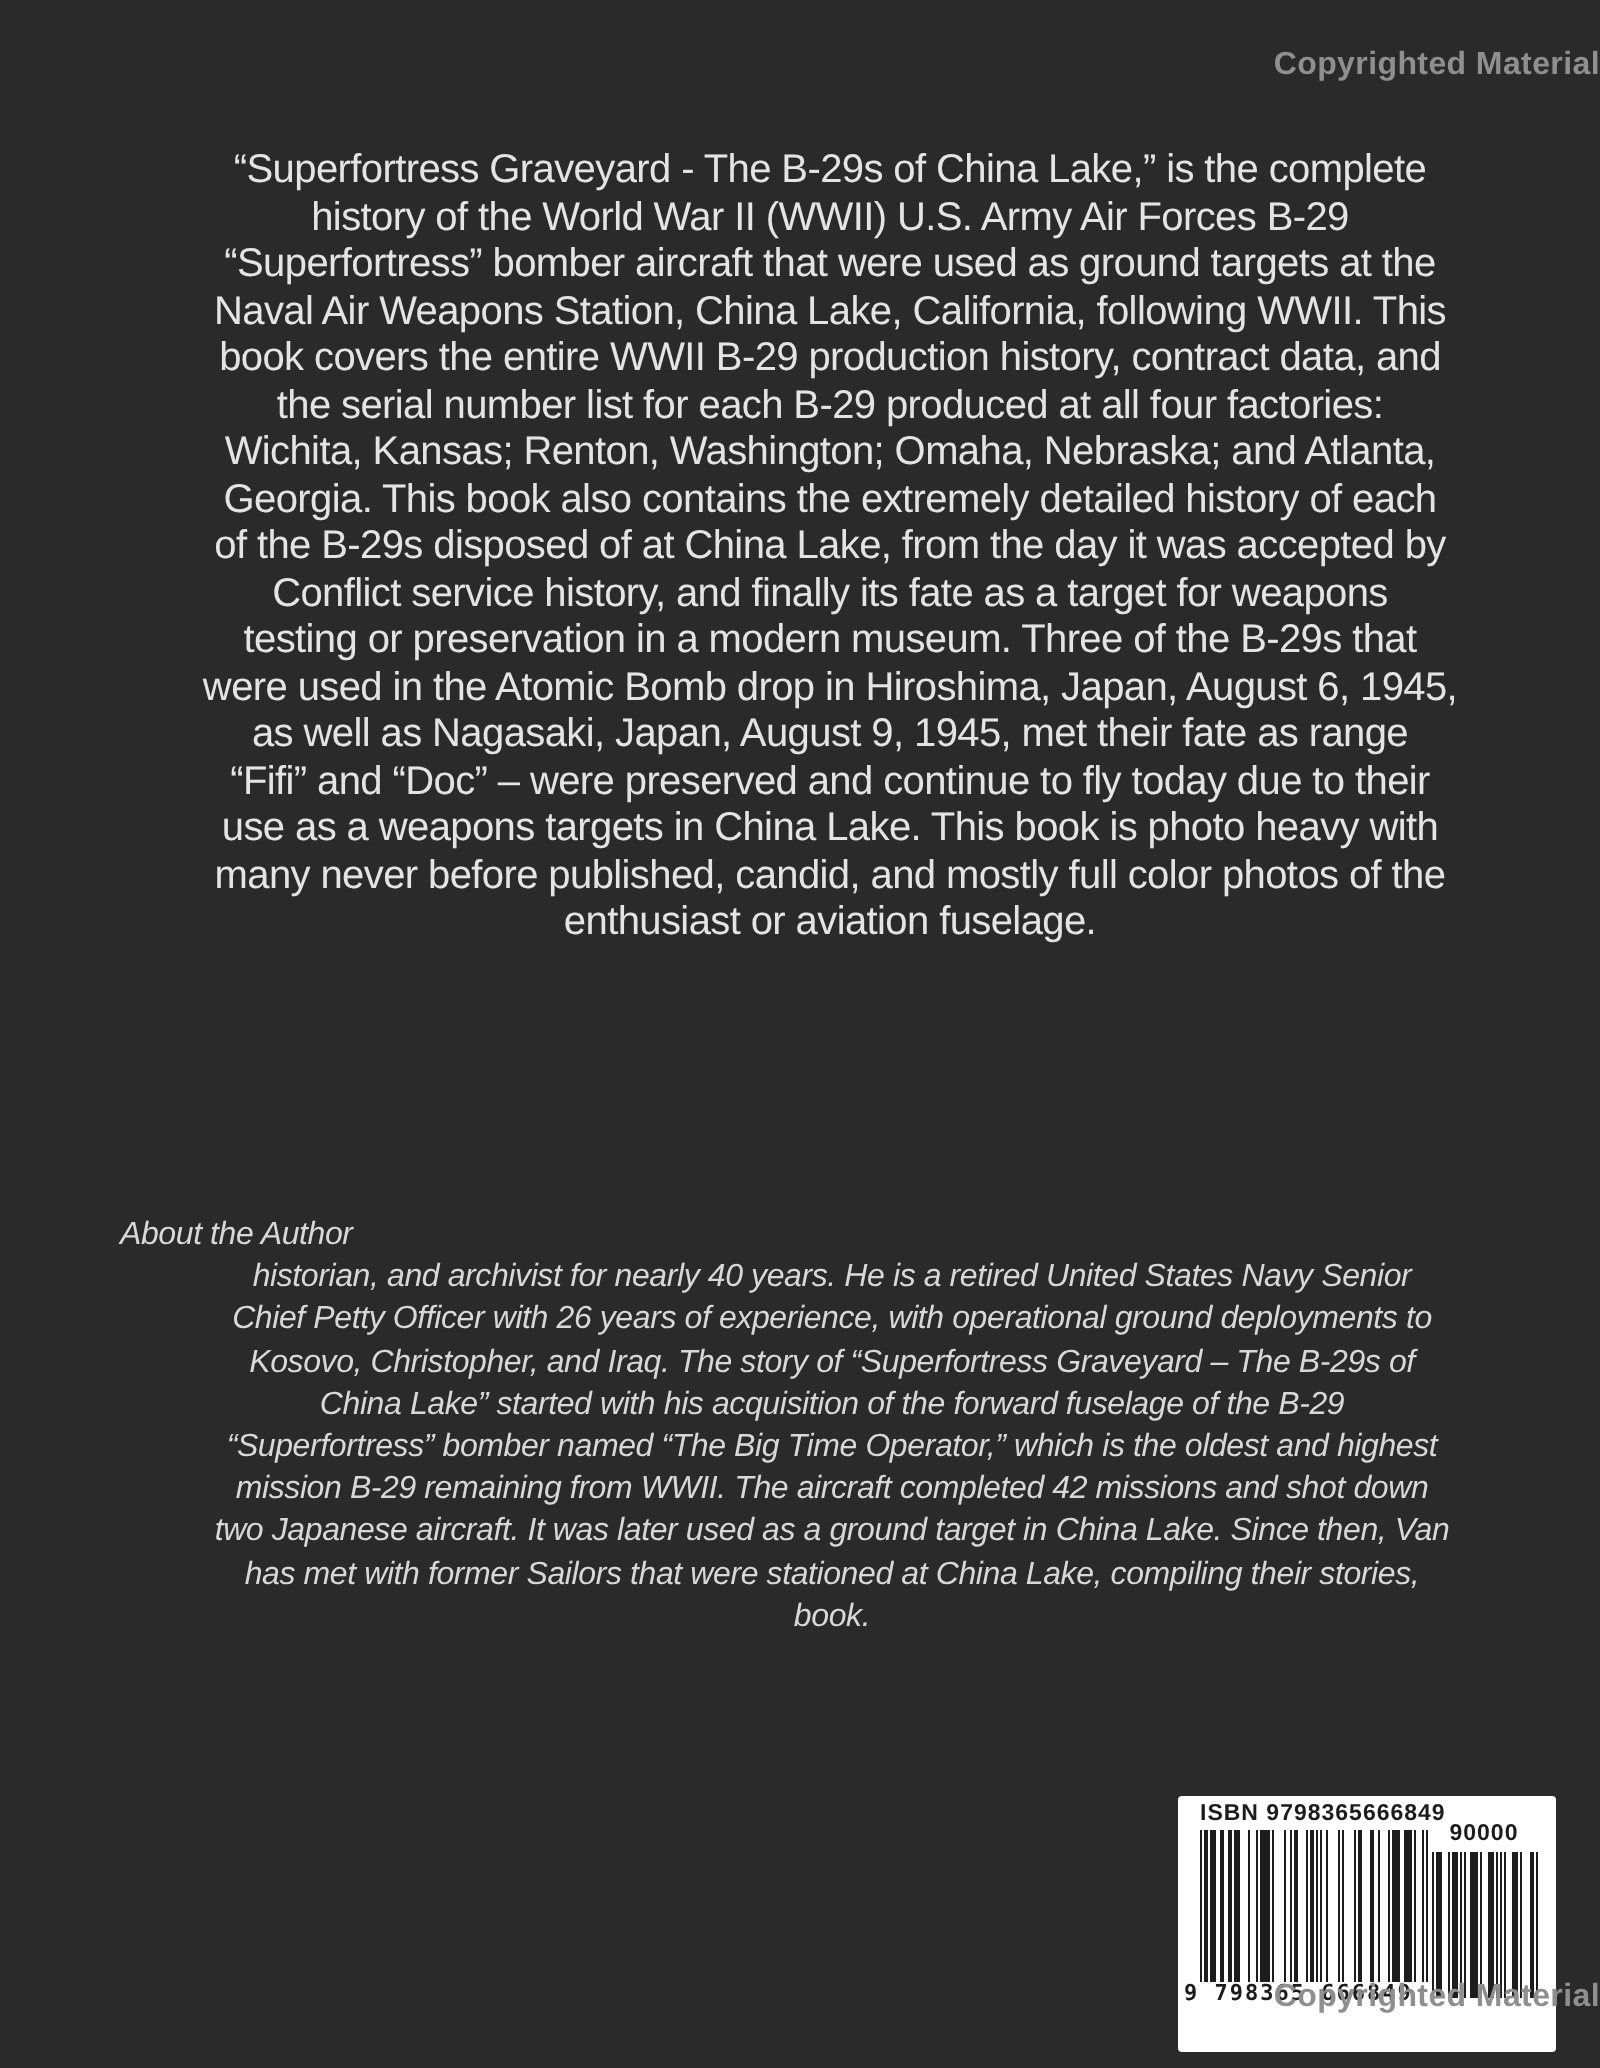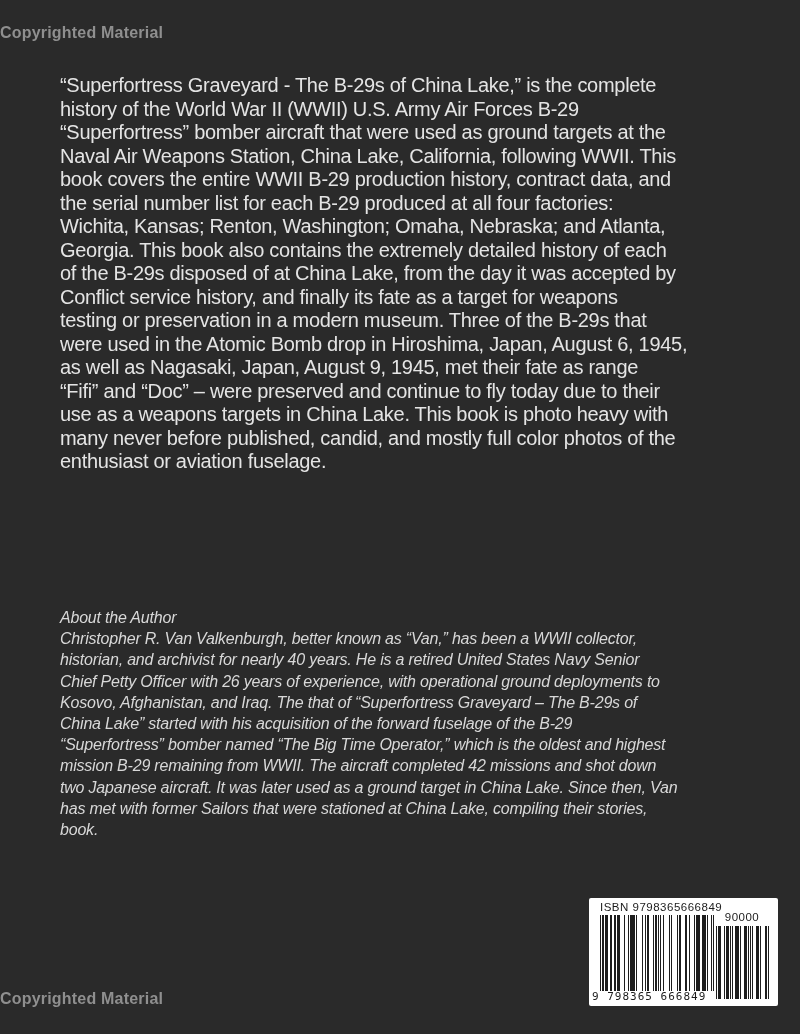--- a/index.html
+++ b/index.html
@@ -8,61 +8,62 @@
     width: 800px;
     height: 1034px;
     background: var(--bg, #2a2a2a);
     overflow: hidden;
     font-family: "Liberation Sans", sans-serif;
   }
   .watermark {
     position: absolute;
     left: 0;
     width: 100%;
-    text-align: left;
+    text-align: right;
     font-size: 16px;
     font-weight: bold;
     letter-spacing: 0.2px;
     color: var(--wm, #8f8f8f);
   }
   .watermark.top { top: 24px; }
   .watermark.bottom { top: 990px; }
 
   .synopsis {
     position: absolute;
     left: 60px;
     top: 74px;
     width: 710px;
     font-size: 20px;
     line-height: 23.5px;
     letter-spacing: -0.3px;
     color: var(--body, #e4e4e4);
   }
-  .synopsis div, .about-lines div { white-space: nowrap; }
+  .synopsis div, .about-lines div { white-space: nowrap; text-align: center; }
 
   .about {
     position: absolute;
     left: 60px;
     top: 607px;
     width: 712px;
     font-size: 16px;
     line-height: 21.2px;
     letter-spacing: -0.2px;
     color: var(--about, #d8d8d8);
     font-style: italic;
   }
 
   .barcode-panel {
     position: absolute;
     left: 589px;
     top: 898px;
     width: 189px;
-    height: 108px;
+    height: 128px;
     background: var(--bcbg, #ffffff);
     border-radius: 2px;
+    font-weight: bold;
   }
   .isbn-label {
     position: absolute;
     left: 11px;
     top: 3px;
     font-size: 11.5px;
     letter-spacing: 0.5px;
     color: var(--bctx, #1c1c1c);
   }
   .ean13-bars {
@@ -127,24 +128,23 @@
       <div>as well as Nagasaki, Japan, August 9, 1945, met their fate as range</div>
       <div>“Fifi” and “Doc” – were preserved and continue to fly today due to their</div>
       <div>use as a weapons targets in China Lake. This book is photo heavy with</div>
       <div>many never before published, candid, and mostly full color photos of the</div>
       <div>enthusiast or aviation fuselage.</div>
     </div>
 
   <div class="about">
     <div>About the Author</div>
     <div class="about-lines">
-        <div>Christopher R. Van Valkenburgh, better known as “Van,” has been a WWII collector,</div>
         <div>historian, and archivist for nearly 40 years. He is a retired United States Navy Senior</div>
         <div>Chief Petty Officer with 26 years of experience, with operational ground deployments to</div>
-        <div>Kosovo, Afghanistan, and Iraq. The that of “Superfortress Graveyard – The B-29s of</div>
+        <div>Kosovo, Christopher, and Iraq. The story of “Superfortress Graveyard – The B-29s of</div>
         <div>China Lake” started with his acquisition of the forward fuselage of the B-29</div>
         <div>“Superfortress” bomber named “The Big Time Operator,” which is the oldest and highest</div>
         <div>mission B-29 remaining from WWII. The aircraft completed 42 missions and shot down</div>
         <div>two Japanese aircraft. It was later used as a ground target in China Lake. Since then, Van</div>
         <div>has met with former Sailors that were stationed at China Lake, compiling their stories,</div>
         <div>book.</div>
       </div>
   </div>
 
   <div class="barcode-panel">

